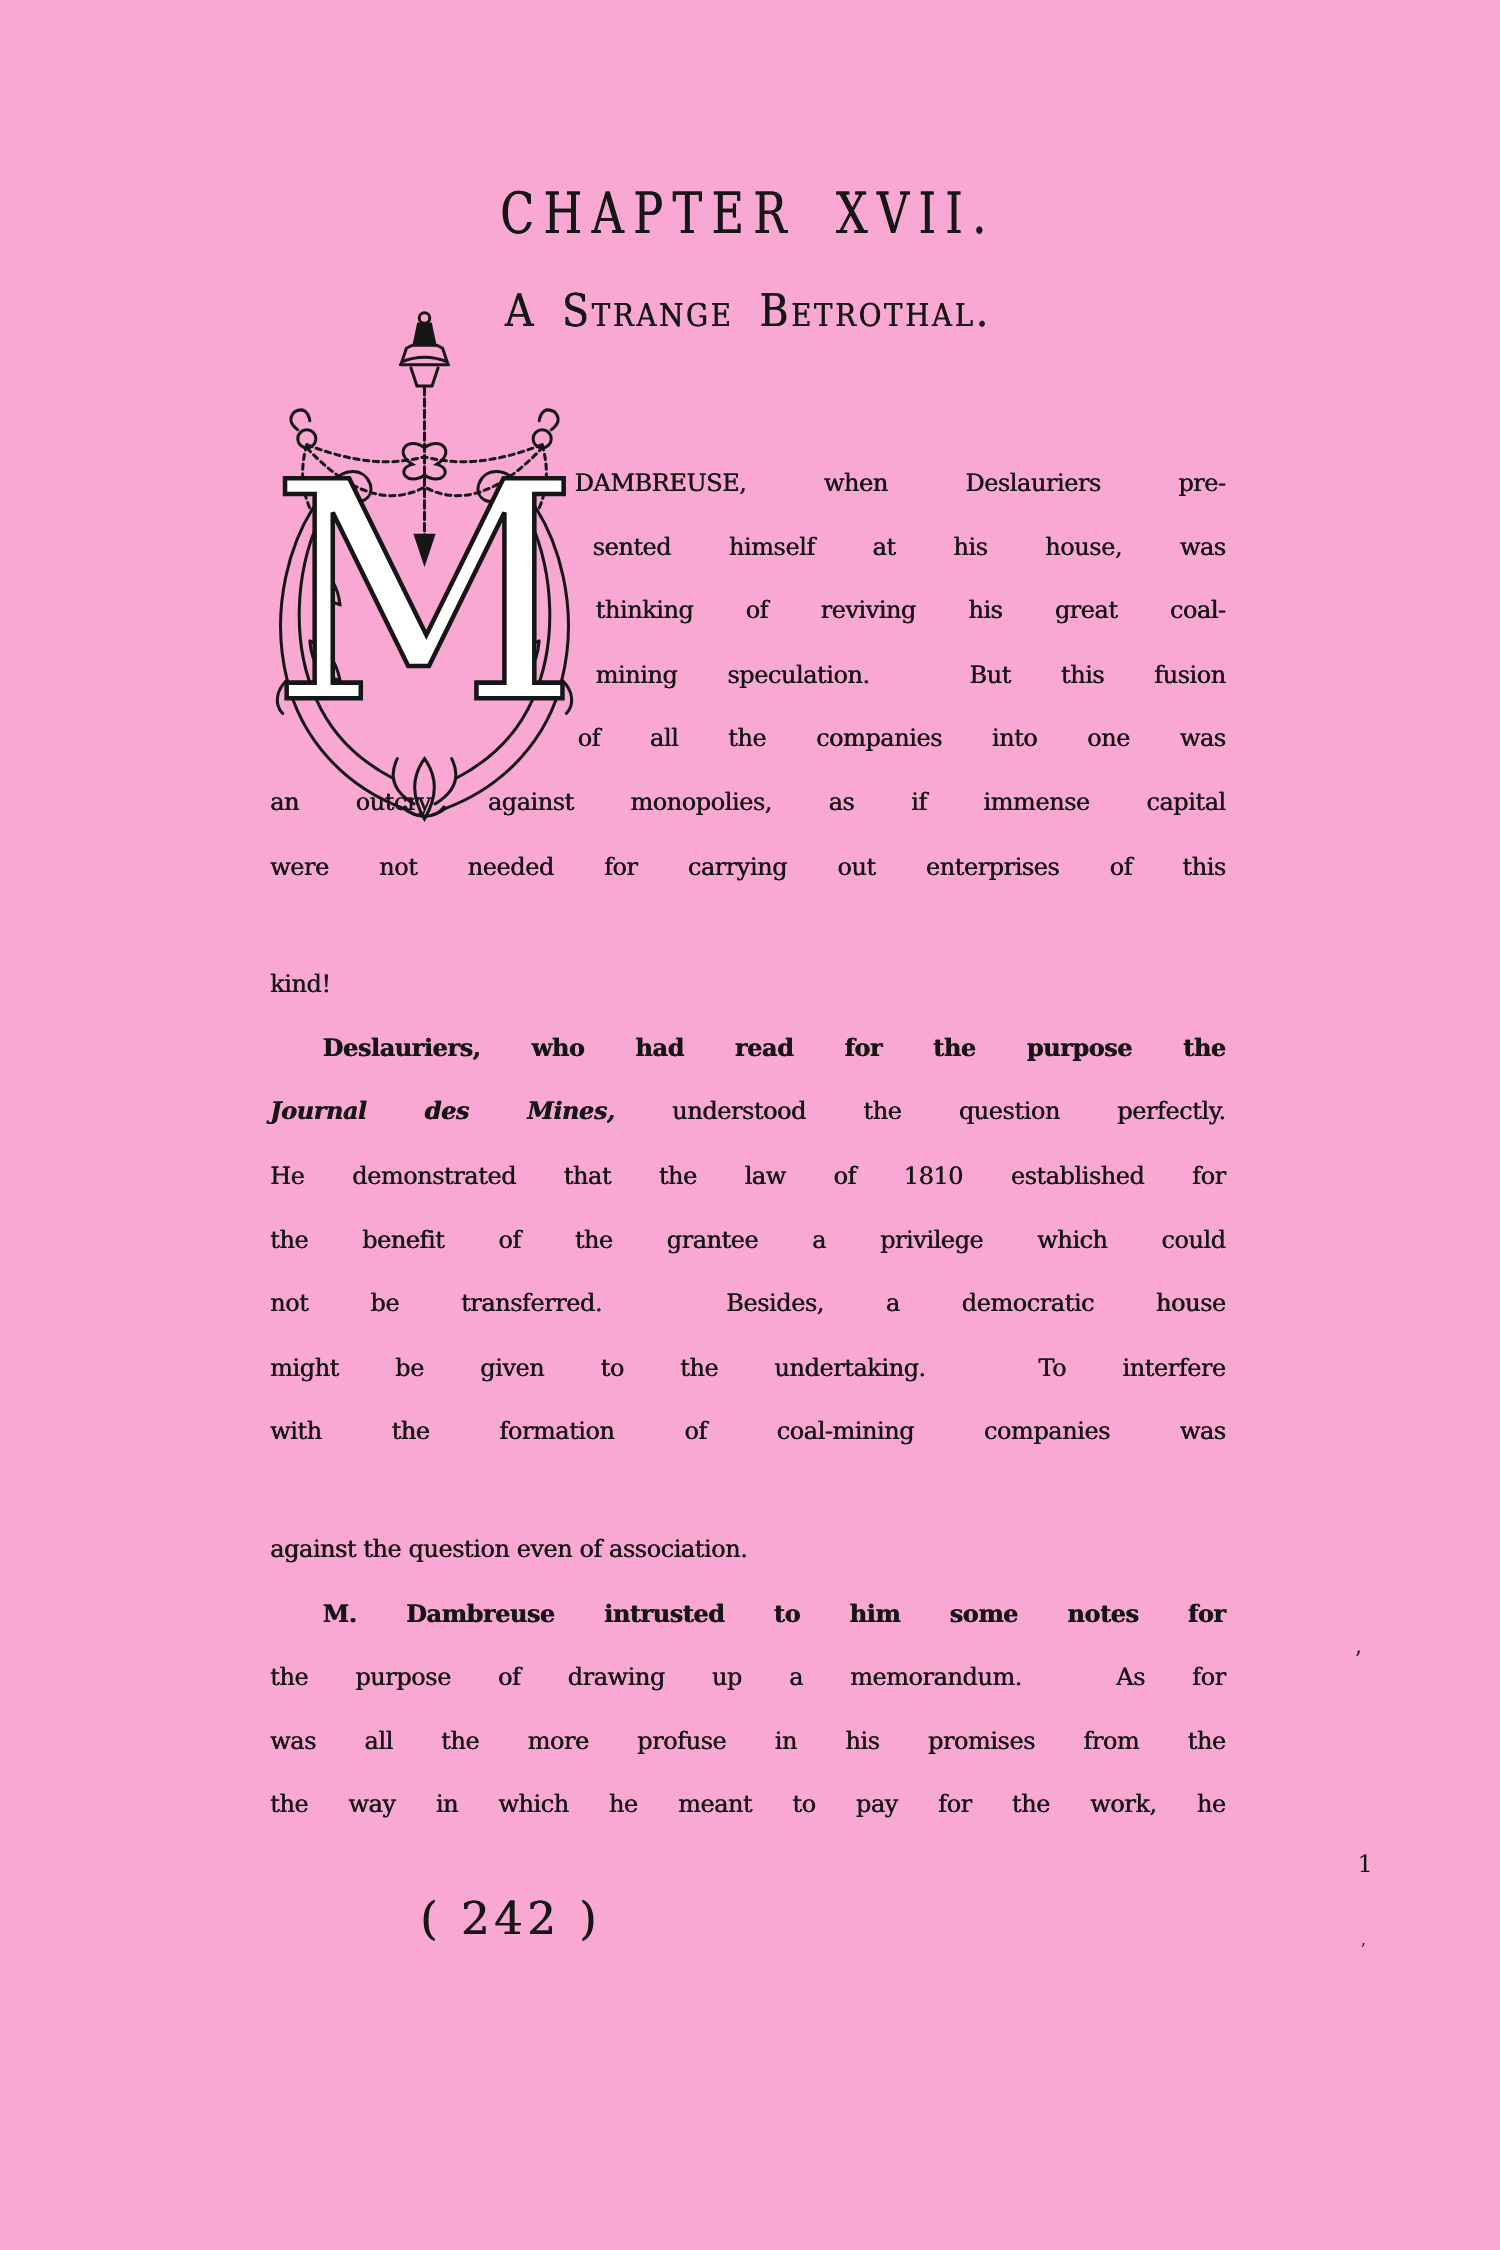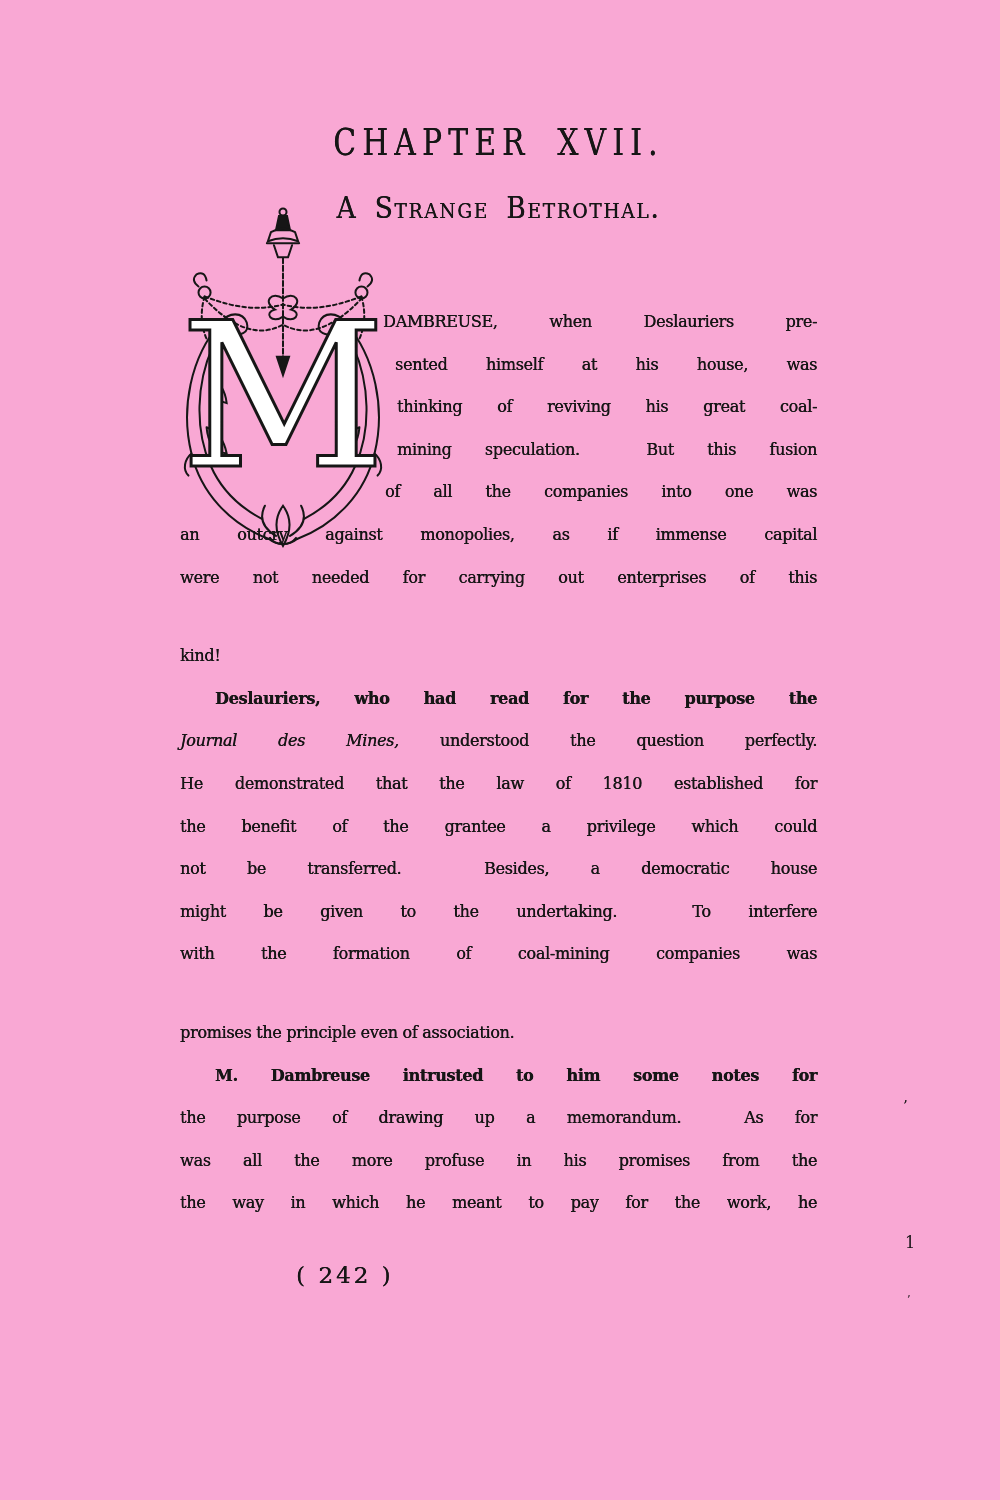--- a/index.html
+++ b/index.html
@@ -74,26 +74,26 @@
     text-shadow: 0.35px 0 0 currentColor;
   }
   .text-line.para-end {
     text-align-last: left;
     margin-top: 36px;
   }
   .text-line.first-indent {
     text-indent: 35px;
     font-weight: bold;
   }
-  .ital { font-style: italic; }
+  .ital { font-style: italic; font-weight: bold; }
   .page-number {
     position: absolute;
-    left: 296px;
+    left: 280px;
     top: 1262px;
-    font-size: 23px;
+    font-size: 30px;
     letter-spacing: 3px;
     text-shadow: 0.35px 0 0 currentColor;
   }
   .artifact {
     position: absolute;
     color: #111;
     font-family: "DejaVu Serif", serif;
   }
   .artifact-1 { left: 903px; top: 1097px; font-size: 15px; }
   .artifact-2 { left: 905px; top: 1233px; font-size: 16px; }
@@ -177,21 +177,21 @@
     </div>
 
     <div>
       <div class="text-line first-indent">Deslauriers, who had read for the purpose the</div>
       <div class="text-line"><span class="ital">Journal des Mines,</span><span> understood the question perfectly.</span></div>
       <div class="text-line">He demonstrated that the law of 1810 established for</div>
       <div class="text-line">the benefit of the grantee a privilege which could</div>
       <div class="text-line">not be transferred.  Besides, a democratic house</div>
       <div class="text-line">might be given to the undertaking.  To interfere</div>
       <div class="text-line">with the formation of coal-mining companies was</div>
-      <div class="text-line para-end">promises the principle even of association.</div>
+      <div class="text-line para-end">against the question even of association.</div>
     </div>
 
     <div>
       <div class="text-line first-indent">M. Dambreuse intrusted to him some notes for</div>
       <div class="text-line">the purpose of drawing up a memorandum.  As for</div>
       <div class="text-line">was all the more profuse in his promises from the</div>
       <div class="text-line">the way in which he meant to pay for the work, he</div>
     </div>
   </div>
 

